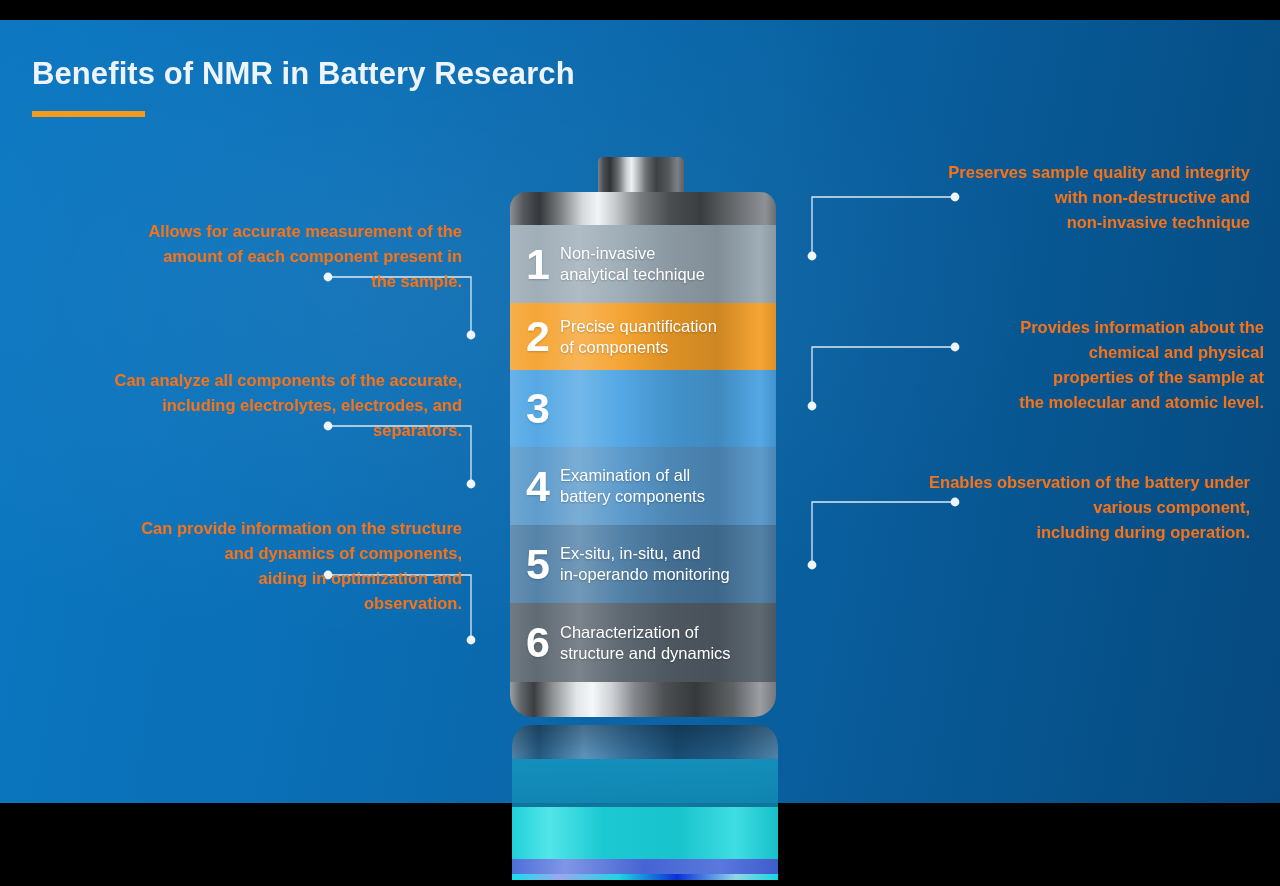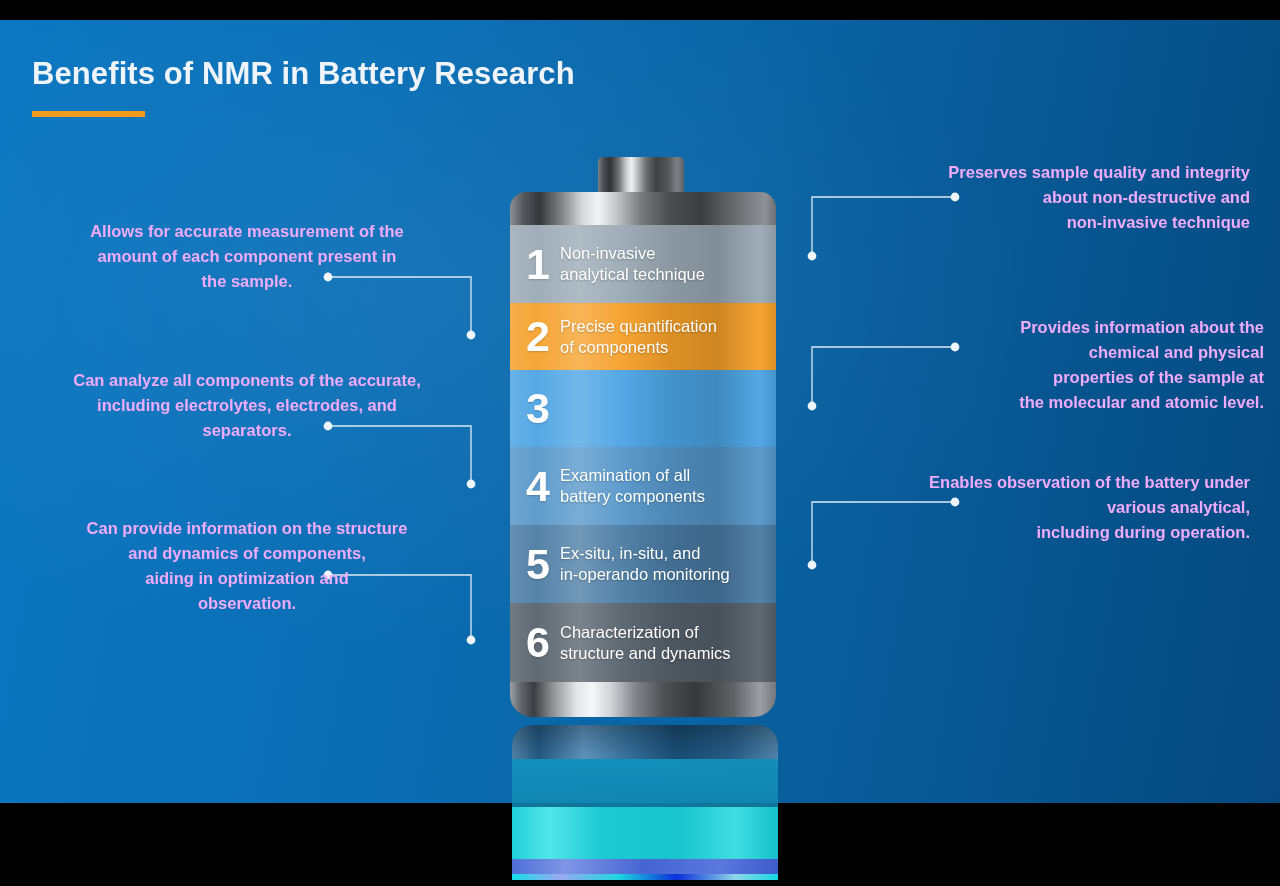--- a/index.html
+++ b/index.html
@@ -65,22 +65,22 @@
         background:linear-gradient(90deg,#4f6fd8 0%,#7f96e6 20%,#4664d2 50%,#5a78dd 78%,#3f5ccb 100%);}
   .refl-b4{position:absolute;left:0;top:149px;width:266px;height:6px;
         background:linear-gradient(90deg,#13e0e8 0%,#9aa8f0 18%,#1ed6e0 40%,#0a2fd8 62%,#8fd6e8 84%,#13d8e2 100%);}
   .refl-fade{position:absolute;left:0;top:0;width:266px;height:155px;
         background:linear-gradient(180deg,rgba(0,0,0,.25) 0%,rgba(0,0,0,0) 20%,rgba(0,0,0,0) 100%);}
 
   
   .conn{position:absolute;left:0;top:0;width:1280px;height:783px;pointer-events:none;}
 
   
-  .note{position:absolute;font-size:16.5px;font-weight:bold;color:#f0abfc;line-height:1.52;}
-  .note.left{text-align:center;}
+  .note{position:absolute;font-size:16.5px;font-weight:bold;color:#f97316;line-height:1.52;}
+  .note.left{text-align:right;}
   .note.right{text-align:right;}
 </style>
 </head>
 <body>
 
 <div class="canvas">
 
   <div class="bg"></div>
   <div class="bg-vig"></div>
 
@@ -180,28 +180,28 @@
     </div>
   <div class="note left" id="note-l2" style="left:32px;top:496px;width:430px;">
       <div>Can provide information on the structure</div>
       <div>and dynamics of components,</div>
       <div>aiding in optimization and</div>
       <div>observation.</div>
     </div>
 
   <div class="note right" id="note-r0" style="right:30px;top:140px;width:440px;">
       <div>Preserves sample quality and integrity</div>
-      <div>about non-destructive and</div>
+      <div>with non-destructive and</div>
       <div>non-invasive technique</div>
     </div>
   <div class="note right" id="note-r1" style="right:16px;top:295px;width:440px;">
       <div>Provides information about the</div>
       <div>chemical and physical</div>
       <div>properties of the sample at</div>
       <div>the molecular and atomic level.</div>
     </div>
   <div class="note right" id="note-r2" style="right:30px;top:450px;width:440px;">
       <div>Enables observation of the battery under</div>
-      <div>various analytical,</div>
+      <div>various component,</div>
       <div>including during operation.</div>
     </div>
 
 </div>
 
 </body></html>

